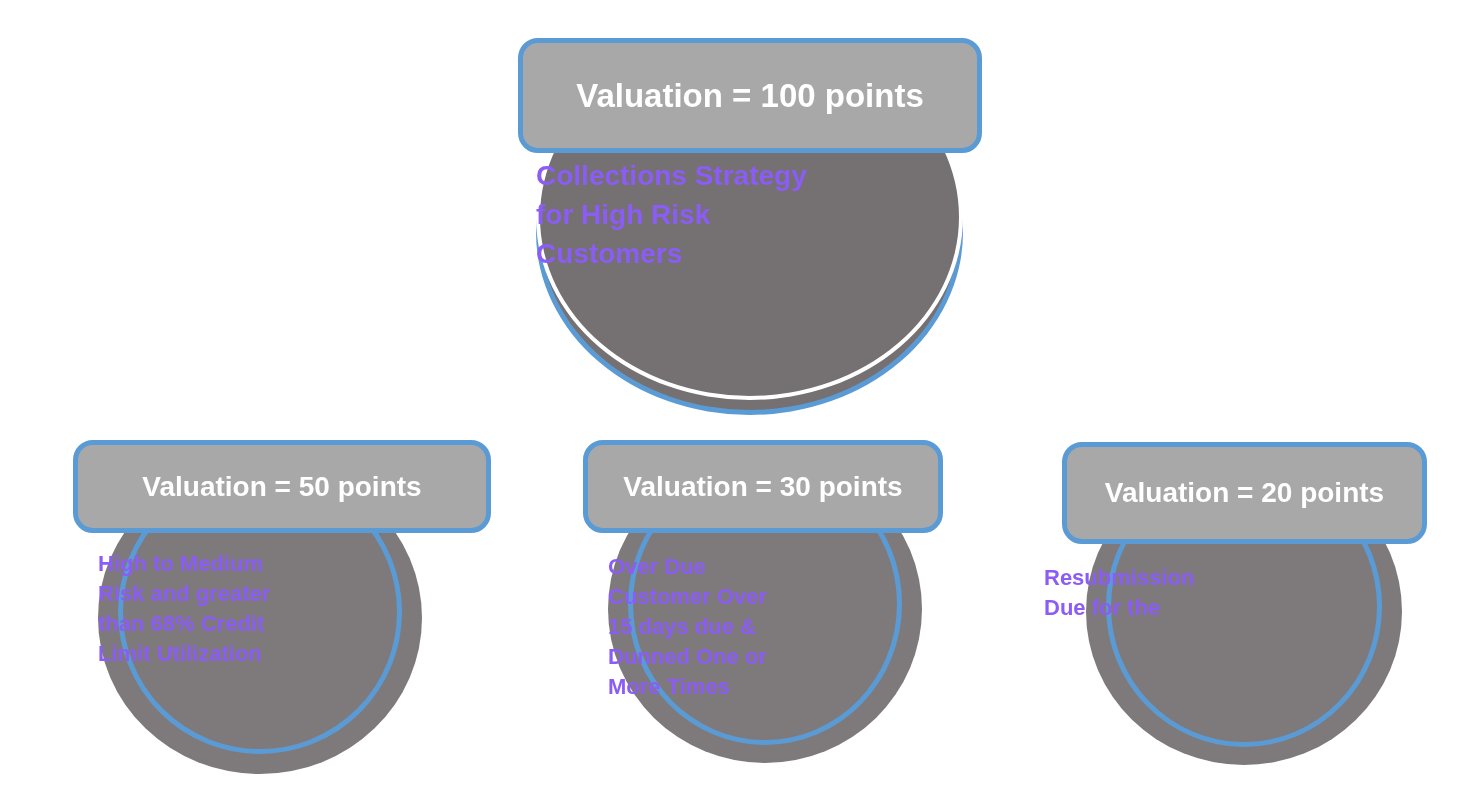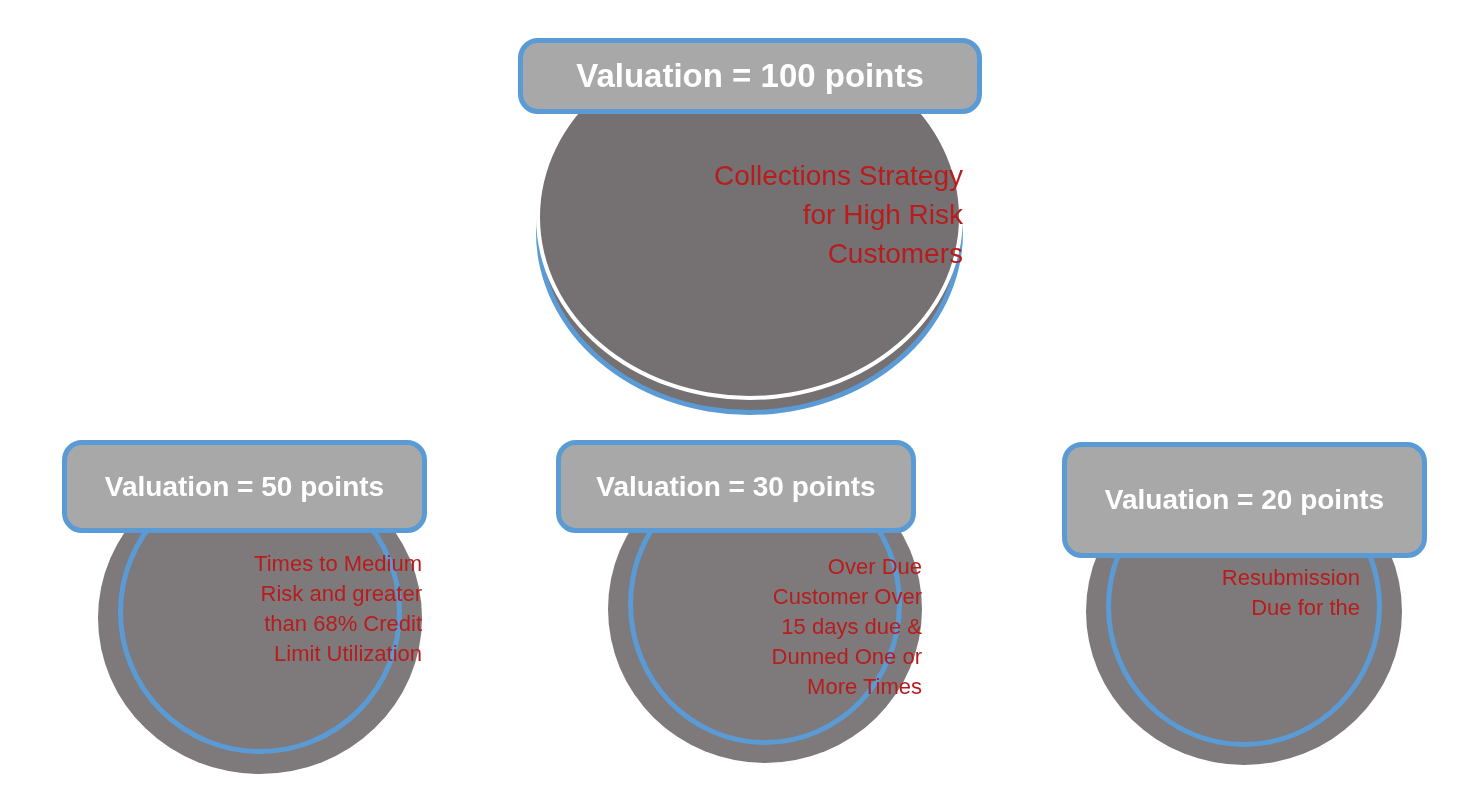--- a/index.html
+++ b/index.html
@@ -30,71 +30,71 @@
     display: flex;
     align-items: center;
     justify-content: center;
     color: #ffffff;
     font-weight: bold;
     z-index: 5;
     text-align: center;
   }
   .body-text {
     position: absolute;
-    color: #b91c1c;
-    font-weight: normal;
-    text-align: right;
+    color: #8b5cf6;
+    font-weight: bold;
+    text-align: left;
     z-index: 6;
   }
   .body-text div { white-space: nowrap; }
 
   
   .root-back {
     left: 536px; top: 50px; width: 427px; height: 365px;
     background: #757071;
     border: 5px solid #5B9BD5;
     z-index: 1;
   }
   .root-front {
     left: 536px; top: 34px; width: 427px; height: 366px;
     background: #757071;
     border: 4px solid #ffffff;
     z-index: 2;
   }
   .root-badge {
-    left: 518px; top: 38px; width: 464px; height: 76px;
+    left: 518px; top: 38px; width: 464px; height: 115px;
     font-size: 33px;
   }
   .root-body {
     left: 536px; top: 156px; width: 427px;
     font-size: 28px; line-height: 39px;
   }
 
   
   .child-outer { background: #7E7A7B; z-index: 1; }
   .child-ring  { border: 5px solid #5B9BD5; background: transparent; z-index: 2; }
   .child-badge { font-size: 28px; }
   .child-body  { font-size: 22px; line-height: 30px; }
 
   
   .c1-outer { left: 98px;  top: 462px; width: 324px; height: 312px; }
   .c1-ring  { left: 118px; top: 470px; width: 284px; height: 284px; }
-  .c1-badge { left: 62px;  top: 440px; width: 365px; height: 93px; }
+  .c1-badge { left: 73px;  top: 440px; width: 418px; height: 93px; }
   .c1-body  { left: 98px;  top: 549px; width: 324px; }
 
   
   .c2-outer { left: 608px; top: 455px; width: 314px; height: 308px; }
   .c2-ring  { left: 628px; top: 463px; width: 274px; height: 282px; }
-  .c2-badge { left: 556px; top: 440px; width: 360px; height: 93px; }
+  .c2-badge { left: 583px; top: 440px; width: 360px; height: 93px; }
   .c2-body  { left: 608px; top: 552px; width: 314px; }
 
   
   .c3-outer { left: 1086px; top: 458px; width: 316px; height: 307px; }
   .c3-ring  { left: 1106px; top: 466px; width: 276px; height: 281px; }
-  .c3-badge { left: 1062px; top: 442px; width: 365px; height: 116px; }
+  .c3-badge { left: 1062px; top: 442px; width: 365px; height: 102px; }
   .c3-body  { left: 1044px; top: 563px; width: 316px; }
 </style>
 </head>
 <body>
 
 <div class="canvas">
 
   <div>
     <div class="ellipse root-back"></div>
     <div class="ellipse root-front"></div>
@@ -108,21 +108,21 @@
     </div>
   </div>
 
   <div>
     <div class="ellipse child-outer c1-outer"></div>
     <div class="ellipse child-ring c1-ring"></div>
     <div class="badge child-badge c1-badge">
       <span>Valuation = 50 points</span>
     </div>
     <div class="body-text child-body c1-body">
-      <div>Times to Medium</div>
+      <div>High to Medium</div>
       <div>Risk and greater</div>
       <div>than 68% Credit</div>
       <div>Limit Utilization</div>
     </div>
   </div>
 
   <div>
     <div class="ellipse child-outer c2-outer"></div>
     <div class="ellipse child-ring c2-ring"></div>
     <div class="badge child-badge c2-badge">

